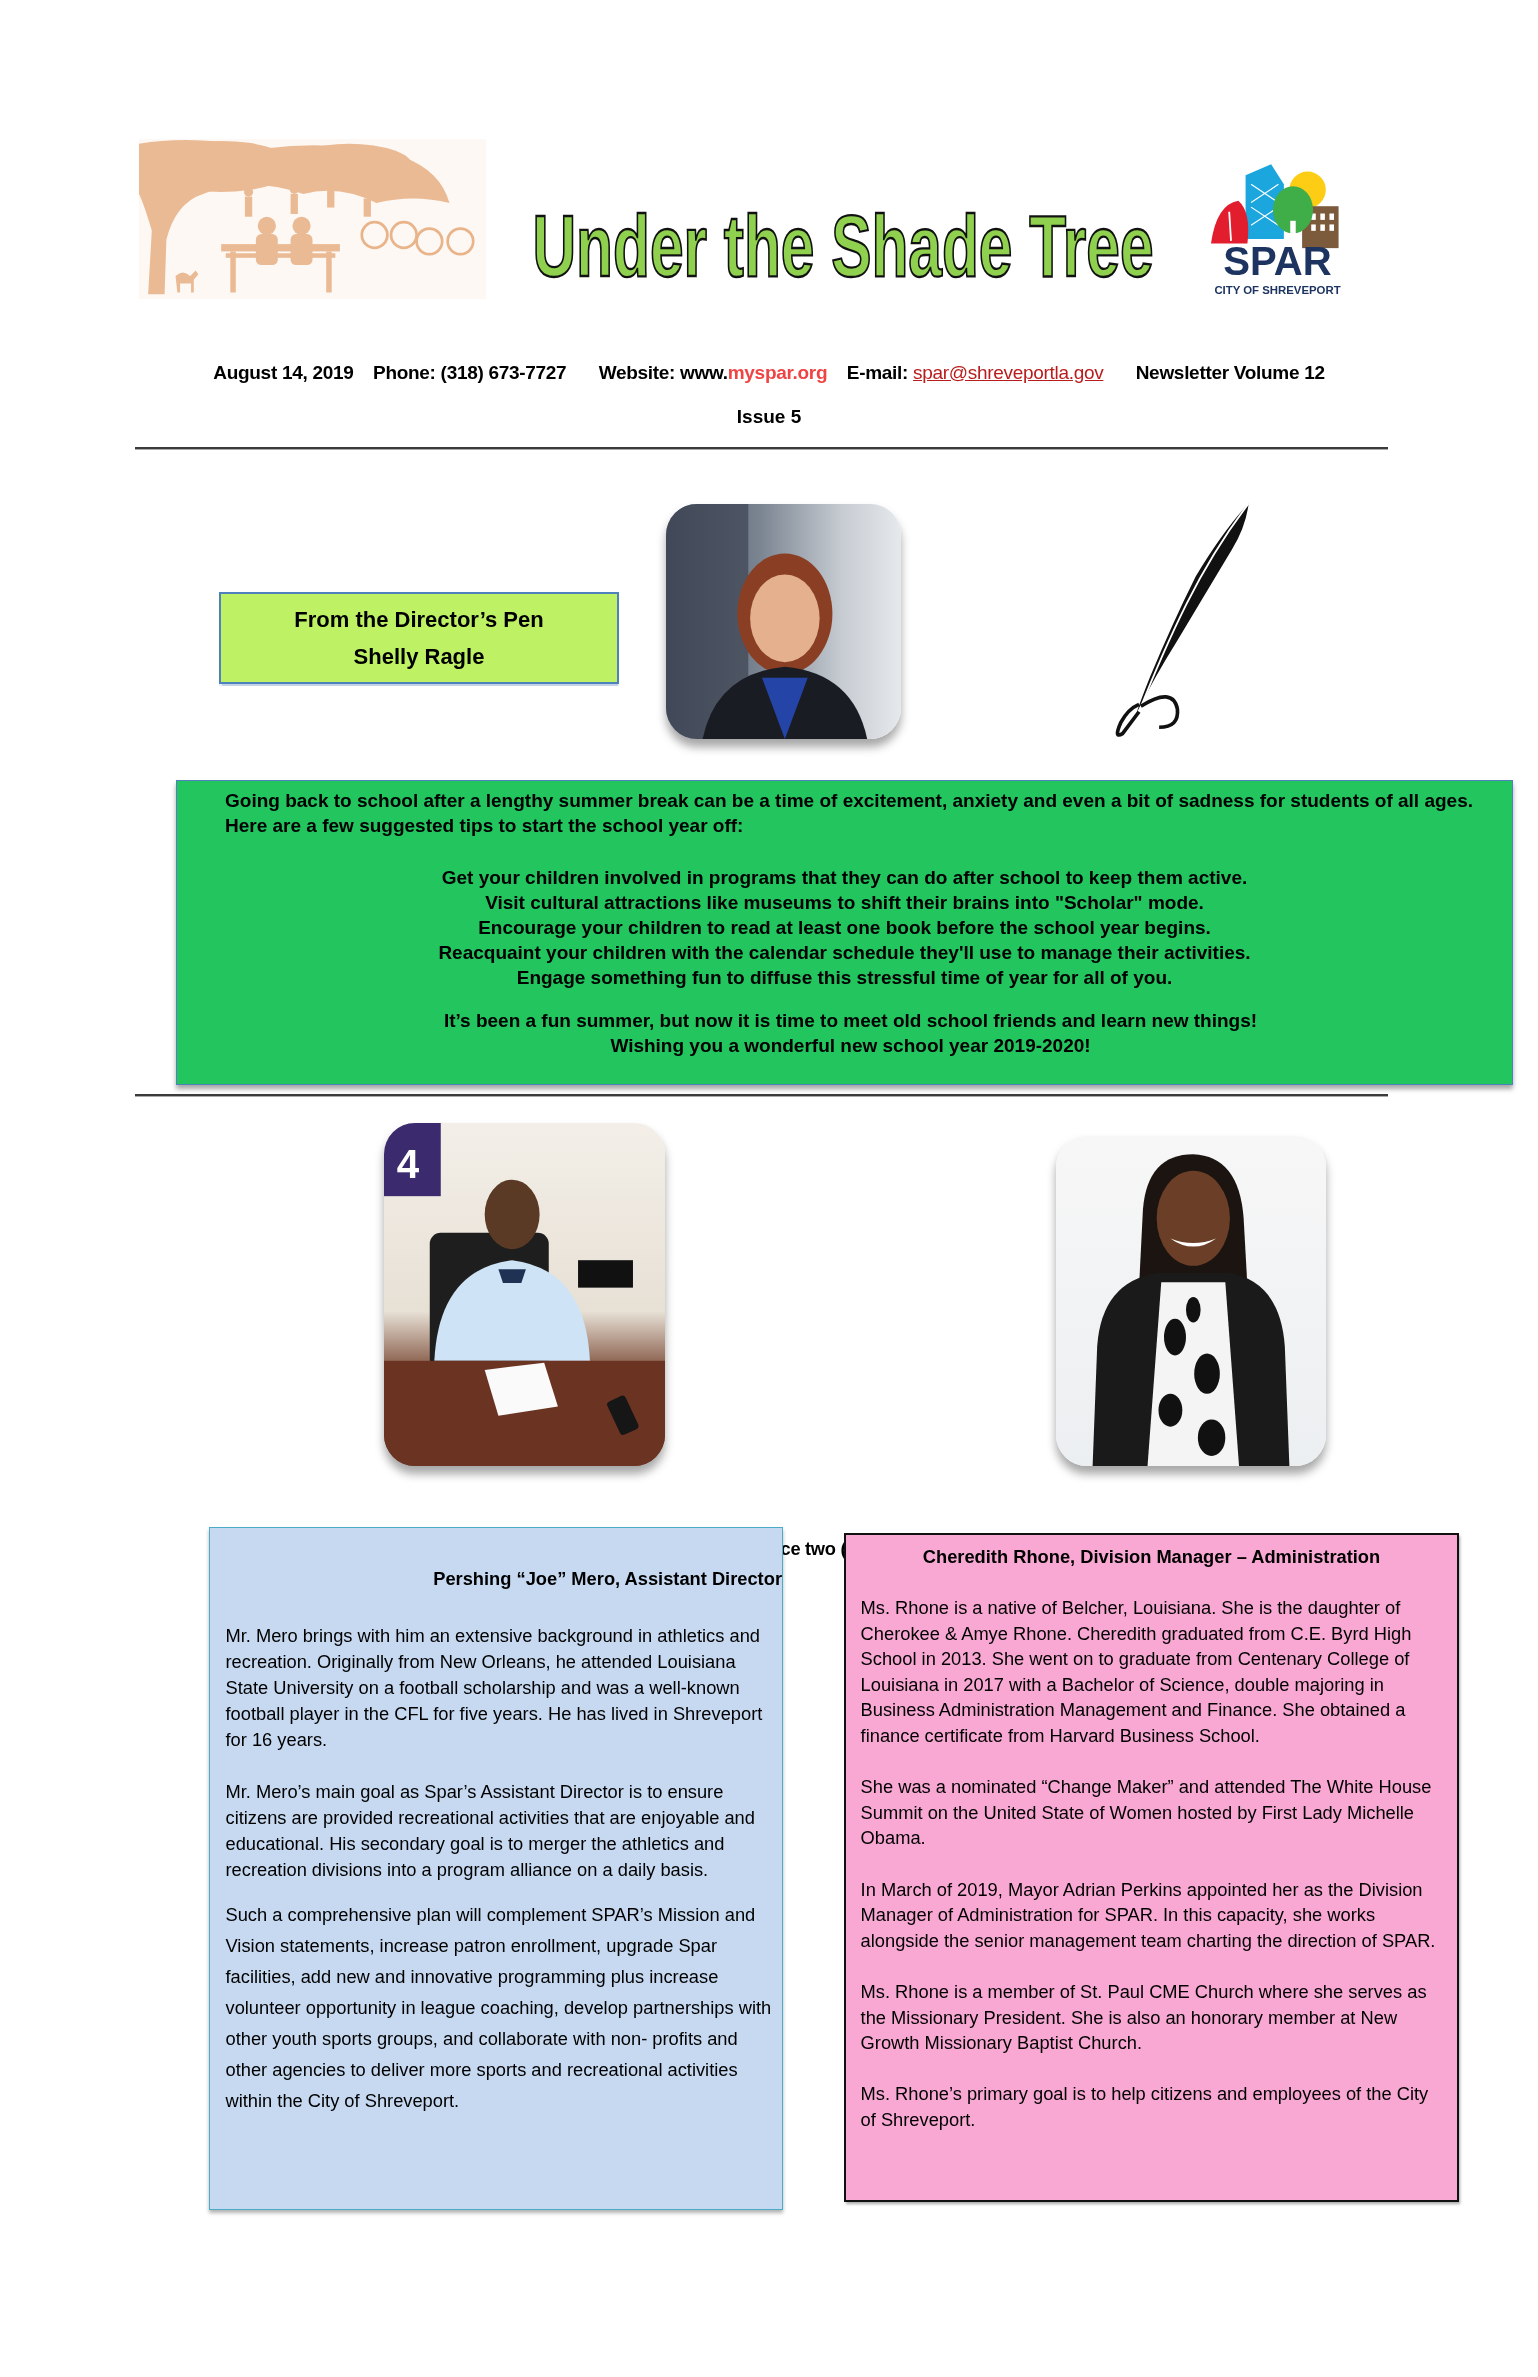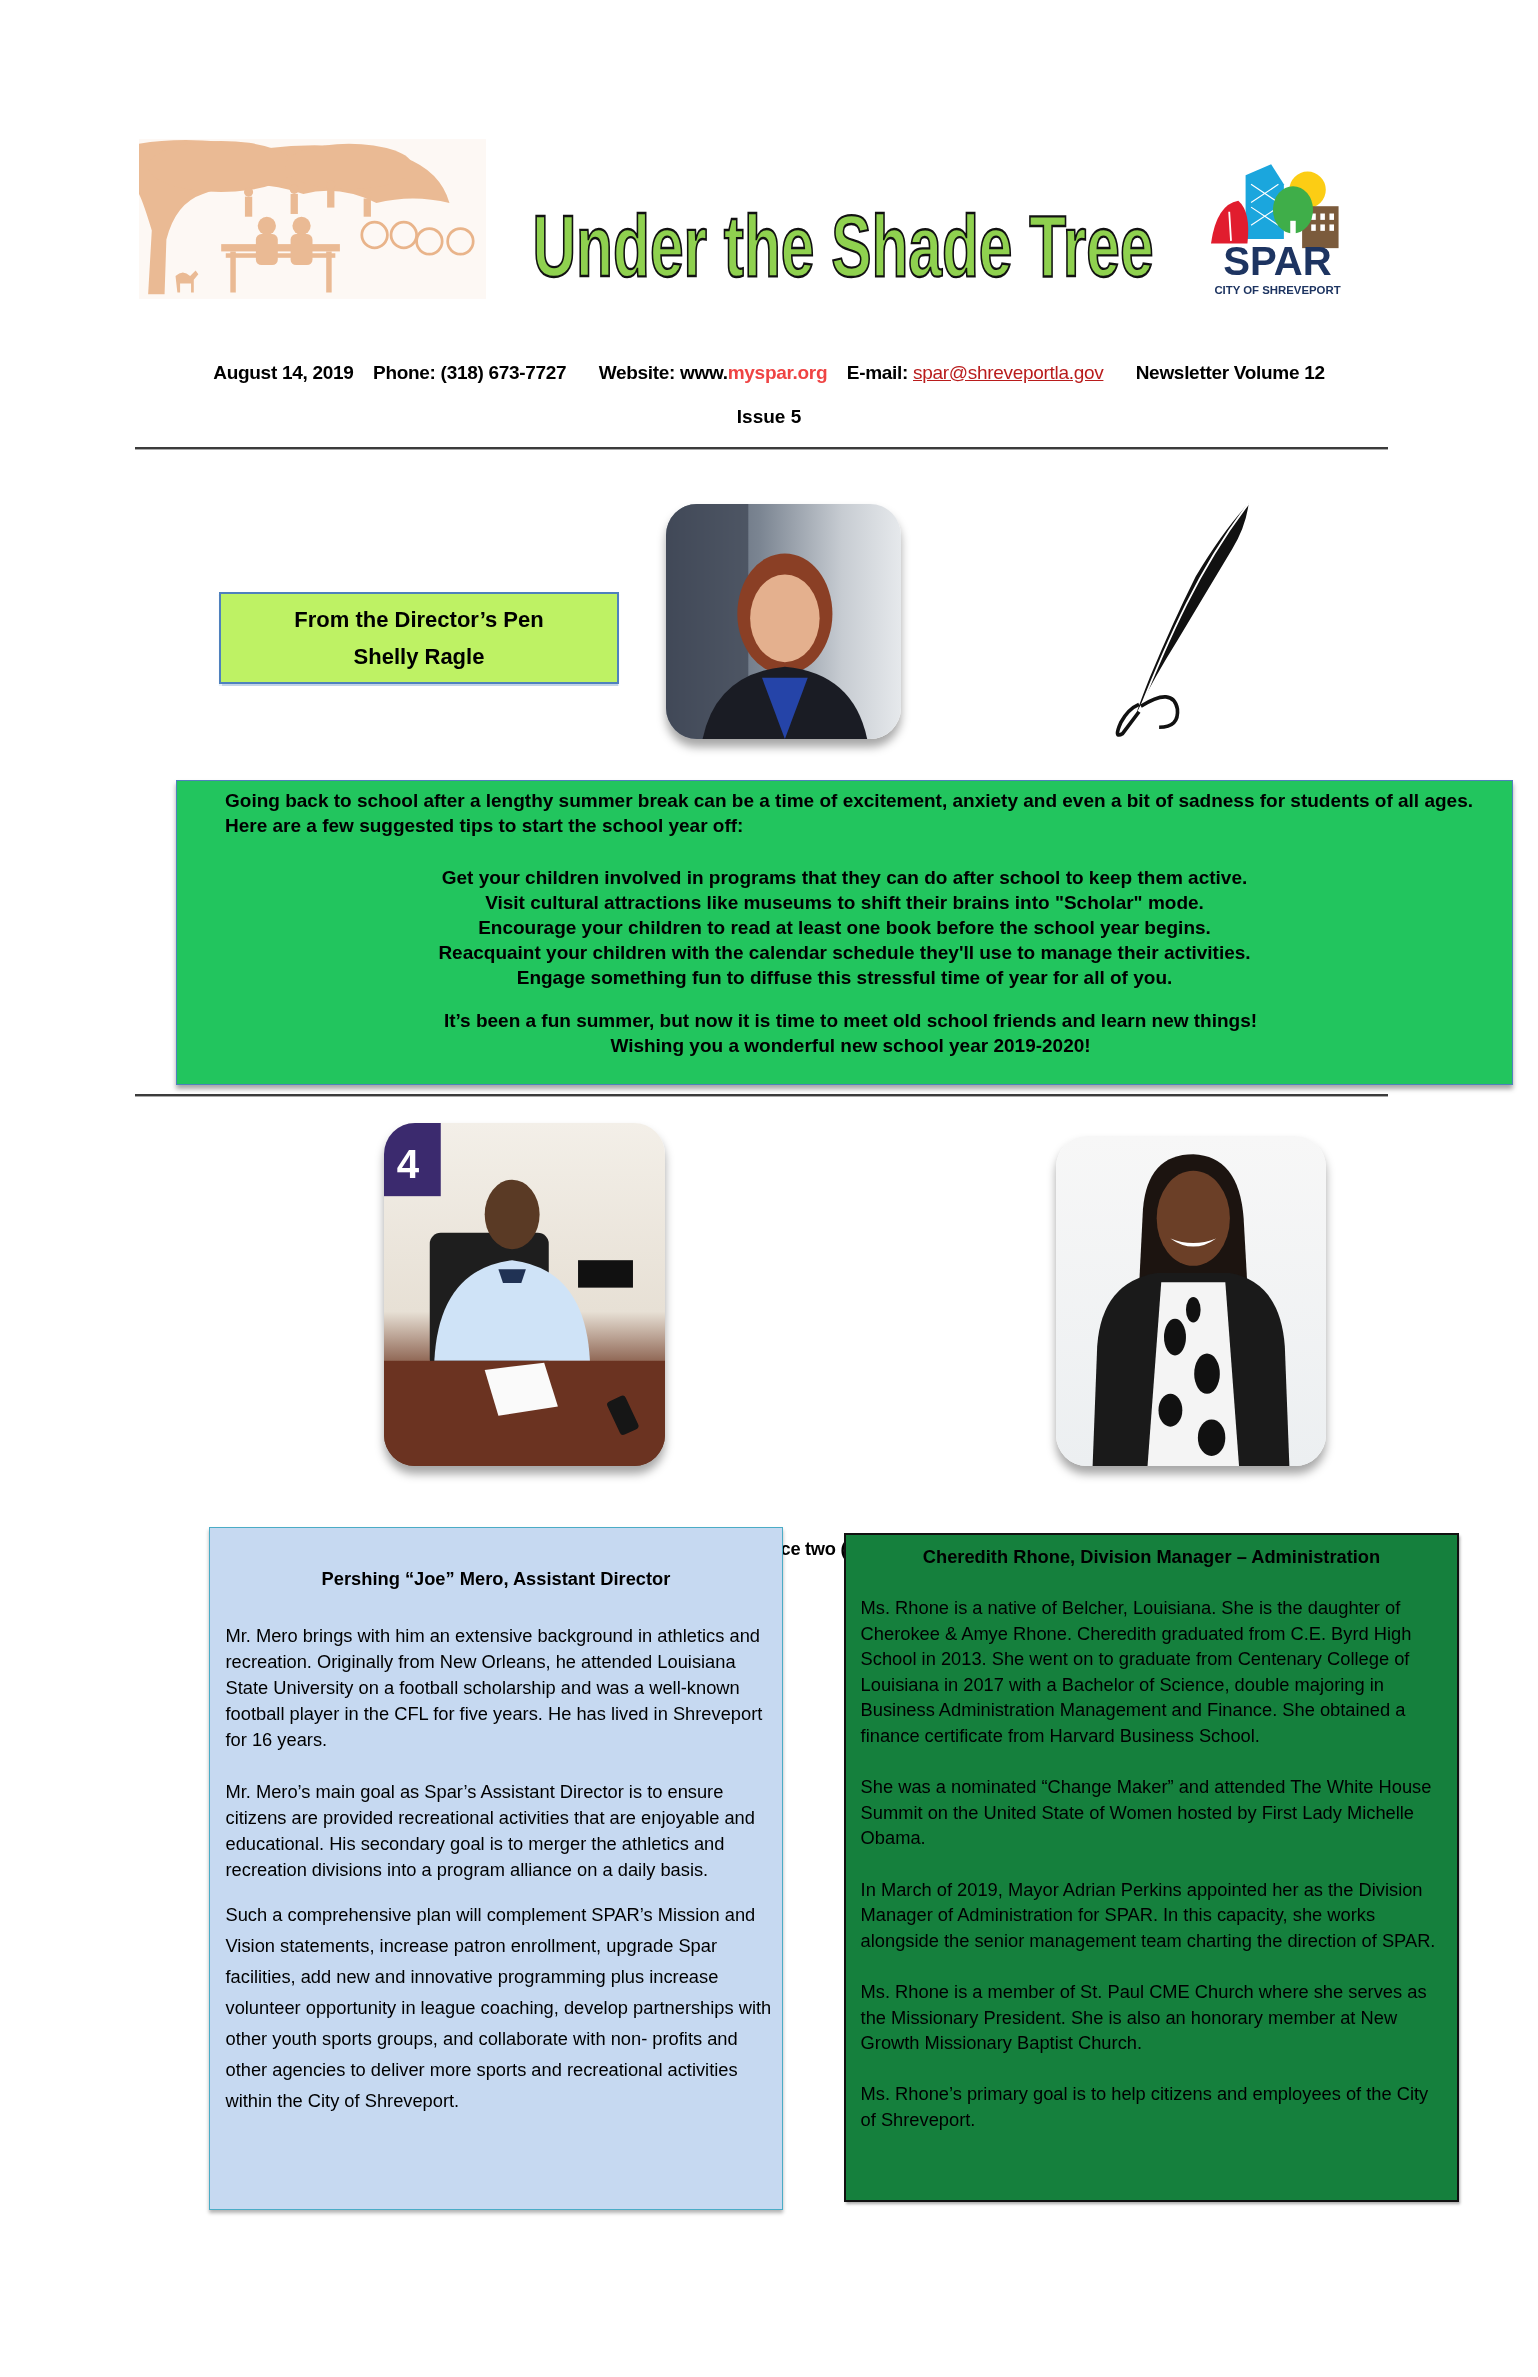--- a/index.html
+++ b/index.html
@@ -34,26 +34,26 @@
 
   .message-box { left:176px; top:780px; width:1337px; height:305px; background:#22c55e; border:1.8px solid #4f81bd; box-sizing:border-box; box-shadow:0 3.7px 4.6px rgba(0,0,0,0.35); font-family:Liberation Sans, sans-serif; font-weight:700; font-size:19px; line-height:25px; }
   .message-box .intro { position:absolute; left:48px; top:7.3px; width:1262px; }
   .message-box .tips { position:absolute; left:0; top:84px; width:1335px; text-align:center; }
   .message-box .closing { position:absolute; left:0; top:227px; width:1347px; text-align:center; }
   .message-box p { margin:0; }
 
   .announce { left:0; top:1491px; width:1538px; text-align:center; font-weight:700; font-size:18.3px; letter-spacing:-0.3px;margin-top:47px; }
 
   .card-left { left:209px; top:1527px; width:574px; height:683px; background:#c6d9f1; border:1.8px solid #4bacc6; box-sizing:border-box; box-shadow:0 2.7px 3.7px rgba(0,0,0,0.3); font-size:18.3px; line-height:26px; }
-  .card-left .card-title { position:absolute; left:0; top:38px; width:100%; text-align:center; font-weight:700; font-size:18.3px; }
+  .card-left .card-title { position:absolute; left:0; top:38px; width:100%; text-align:right; font-weight:700; font-size:18.3px; }
   .card-left .card-body { position:absolute; left:15.5px; top:95px; width:549px; }
   .card-left p { margin:0 0 25.6px 0; }
   .card-left p.wide { line-height:31px; margin-top:-9.1px; }
 
-  .card-right { left:844px; top:1533px; width:615px; height:669px; background:#15803d; border:2.7px solid #111; box-sizing:border-box; box-shadow:1.8px 2.7px 2.7px rgba(0,0,0,0.35); font-size:18.3px; line-height:25.6px; }
+  .card-right { left:844px; top:1533px; width:615px; height:669px; background:#f9a8d4; border:2.7px solid #111; box-sizing:border-box; box-shadow:1.8px 2.7px 2.7px rgba(0,0,0,0.35); font-size:18.3px; line-height:25.6px; }
   .card-right .card-title { position:absolute; left:0; top:9.1px; width:100%; text-align:center; font-weight:700; font-size:18.3px; }
   .card-right .card-body { position:absolute; left:14.6px; top:60px; width:585px; }
   .card-right p { margin:0 0 25.6px 0; }
 </style>
 </head>
 <body>
 
 <div class="abs tree-art">
   <svg viewBox="0 0 380 175" width="347" height="160">
     <rect width="380" height="175" fill="#fdf8f4"></rect>

